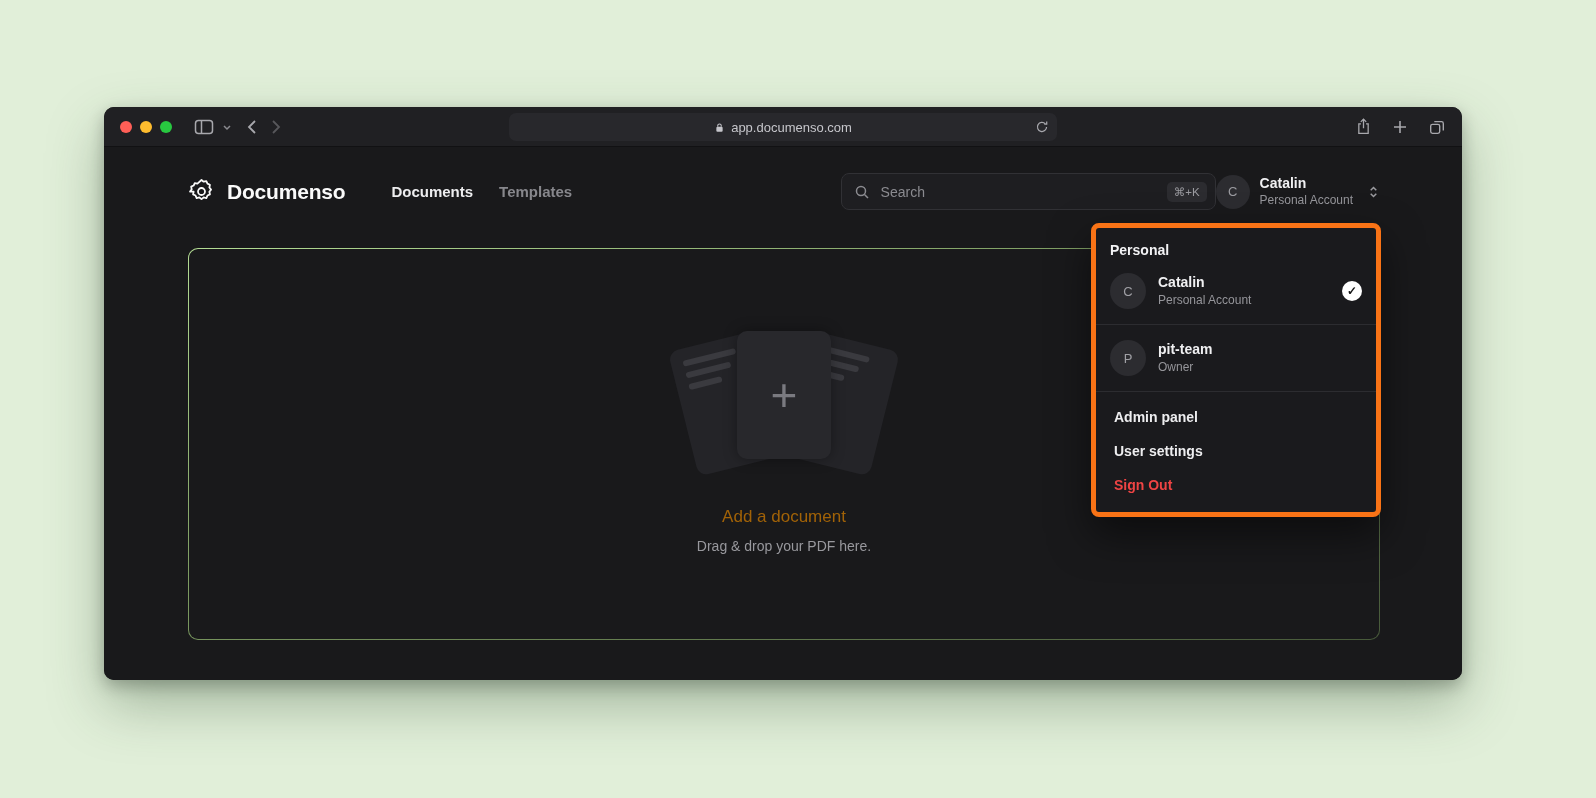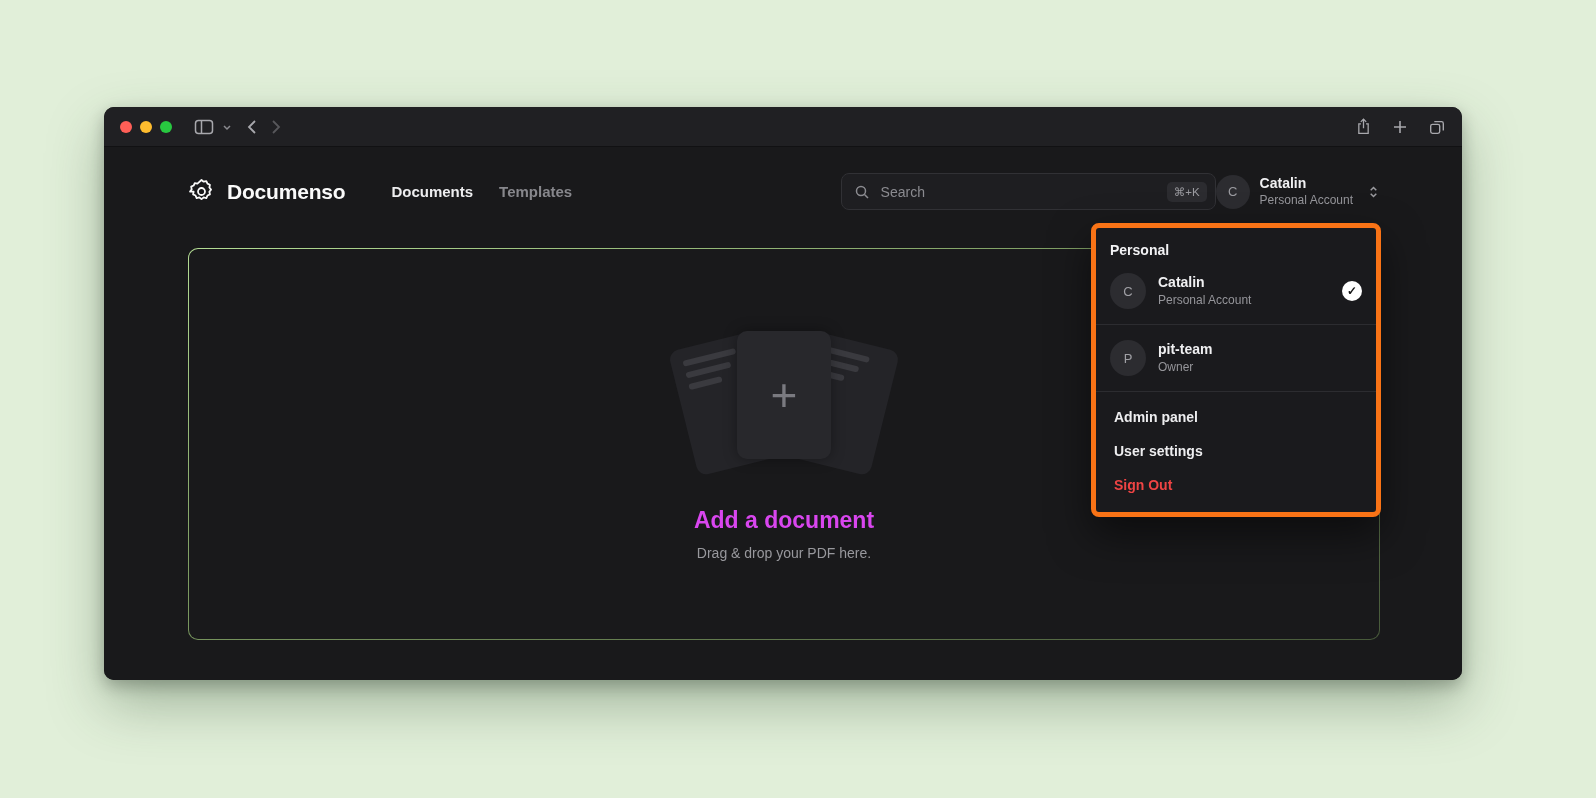--- a/index.html
+++ b/index.html
@@ -100,21 +100,21 @@
   .card.center{ left:50%; top:2px; transform:translateX(-50%); background:#28282c; z-index:2; box-shadow:0 0 14px rgba(0,0,0,.35); }
   .card .lines { padding:12px 0 0 12px; display:flex; flex-direction:column; gap:6px; }
   .card .lines span { display:block; height:6px; border-radius:3px; background:#3a3a3f; }
   .card .lines span:nth-child(1){ width:54px; }
   .card .lines span:nth-child(2){ width:46px; }
   .card .lines span:nth-child(3){ width:34px; }
   .card .plus {
     position:absolute; inset:0; display:flex; align-items:center; justify-content:center;
     color:#7a7a80; font-size:46px; font-weight:300; line-height:1;
   }
-  .dz-title { font-size:23px; font-weight:700; color:#d946ef; }
+  .dz-title { font-size:17px; font-weight:400; color:#a16207; }
   .dz-sub { margin-top:11px; font-size:14px; color:#98989d; }
 
   
   .menu {
     position:absolute; top:76px; right:81px; width:290px;
     background:#1a1a1d; border:5px solid #f97316; border-radius:8px;
     padding:10px; box-shadow:0 18px 40px rgba(0,0,0,.5); z-index:10;
   }
   .menu-label { font-size:14px; font-weight:700; color:#f2f2f4; padding:4px 4px 8px; }
   .m-acct { display:flex; align-items:center; gap:12px; padding:7px 4px; border-radius:6px; cursor:pointer; }
@@ -167,20 +167,35 @@
           <path d="M9 2 3 8l6 6"></path>
         </svg>
       </span>
       <span class="tb-btn fwd">
         <svg width="11" height="16" viewBox="0 0 11 16" fill="none" stroke="currentColor" stroke-width="1.8">
           <path d="M2 2l6 6-6 6"></path>
         </svg>
       </span>
     </div>
 
+    <div class="urlbar">
+      <span class="tb-btn">
+        <svg width="11" height="13" viewBox="0 0 14 14" fill="none">
+          <rect x="3" y="6.2" width="8" height="6.2" rx="1.4" fill="currentColor"></rect>
+          <path d="M4.8 6.2V4.6a2.2 2.2 0 0 1 4.4 0v1.6" stroke="currentColor" stroke-width="1.3"></path>
+        </svg>
+      </span>
+      <span>app.documenso.com</span>
+      <span class="tb-btn reload">
+        <svg width="14" height="14" viewBox="0 0 16 16" fill="none" stroke="currentColor" stroke-width="1.4">
+          <path d="M13.2 8a5.2 5.2 0 1 1-1.5-3.7"></path>
+          <path d="M13.4 1.8v2.8h-2.8"></path>
+        </svg>
+      </span>
+    </div>
 
     <div class="tb-right">
       <span class="tb-btn">
         <svg width="17" height="19" viewBox="0 0 20 22" fill="none" stroke="currentColor" stroke-width="1.5">
           <path d="M7 8H4.5v11h11V8H13"></path>
           <path d="M10 13V2.5"></path>
           <path d="M6.8 5.6 10 2.4l3.2 3.2"></path>
         </svg>
       </span>
       <span class="tb-btn">

